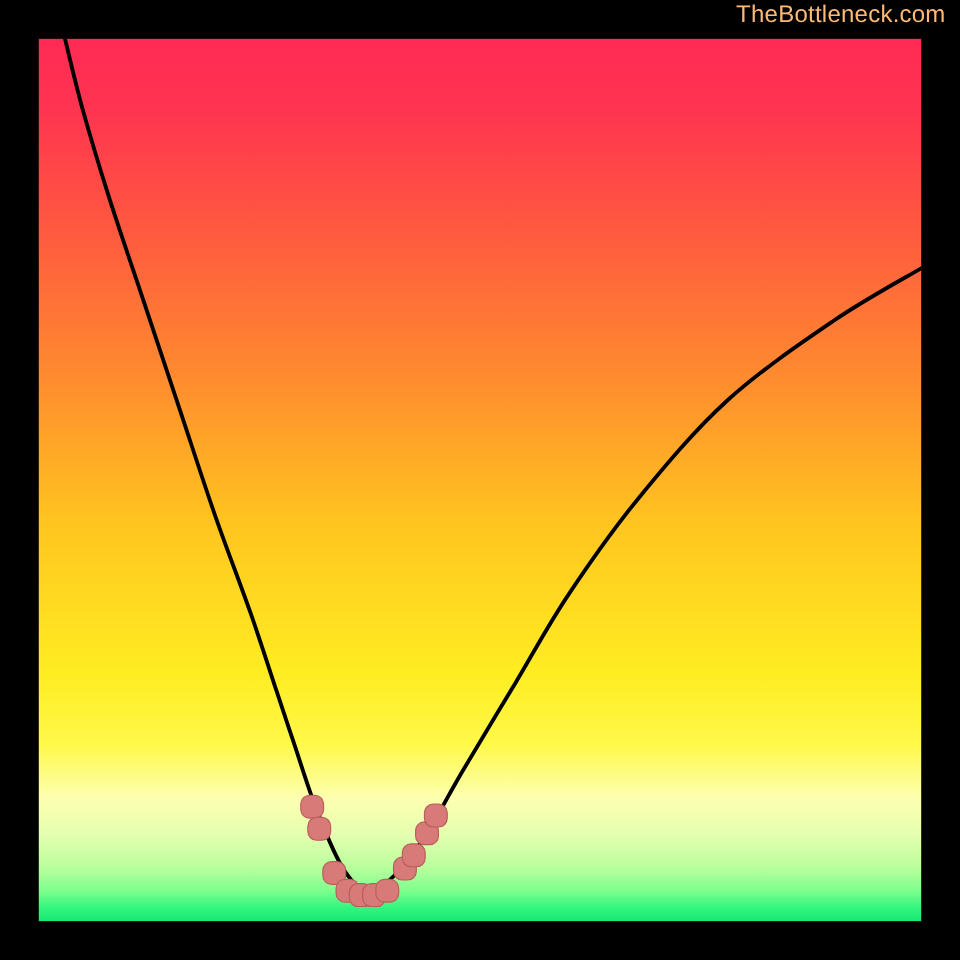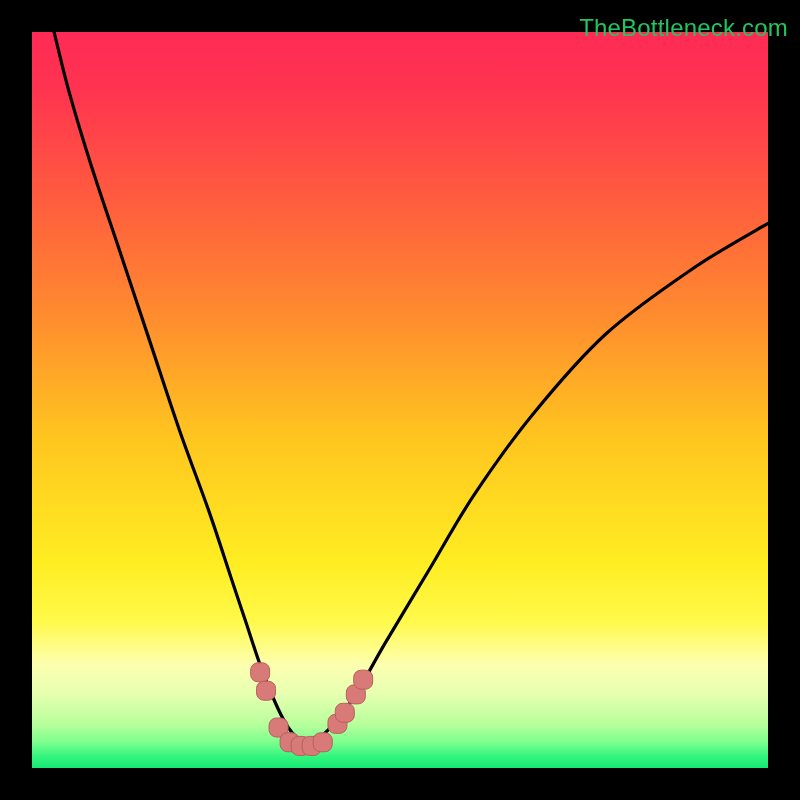--- a/index.html
+++ b/index.html
@@ -22,24 +22,24 @@
   .plot {
     position: absolute;
     left: 32px;
     top: 32px;
     width: 736px;
     height: 736px;
     overflow: hidden;
   }
   .watermark {
     position: absolute;
-    top: 14px;
+    top: 1px;
     right: 12px;
-    color: #22c55e;
-    font-size: 24px;
+    color: #fdba74;
+    font-size: 20px;
     font-weight: 500;
     letter-spacing: 0.2px;
     z-index: 10;
   }
   svg { display: block; }
 </style>
 </head>
 <body>
 
 <div class="frame">

